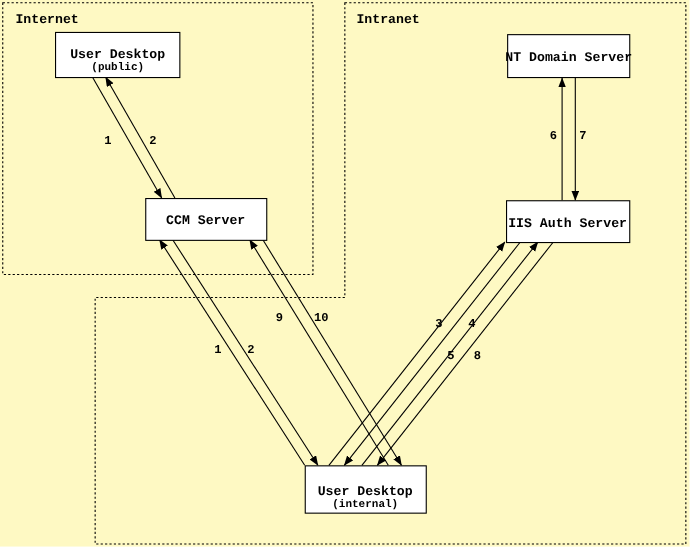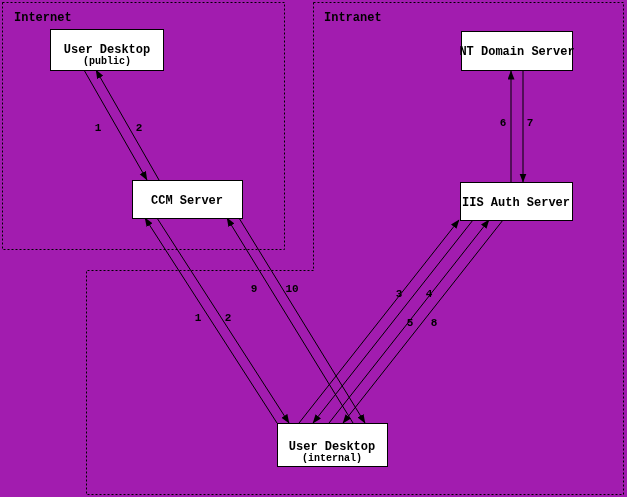--- a/index.html
+++ b/index.html
@@ -4,21 +4,21 @@
 <style>
   html, body {
     margin: 0;
     padding: 0;
     background: #ffffff;
   }
   #stage {
     position: relative;
     width: 627px;
     height: 497px;
-    background: #a21caf;
+    background: #fef9c3;
     overflow: hidden;
     text-align: center;
   }
   svg {
     display: block;
     font-family: "Liberation Mono", "DejaVu Sans Mono", monospace;
   }
   .zone-outline {
     fill: none;
     stroke: #000000;

